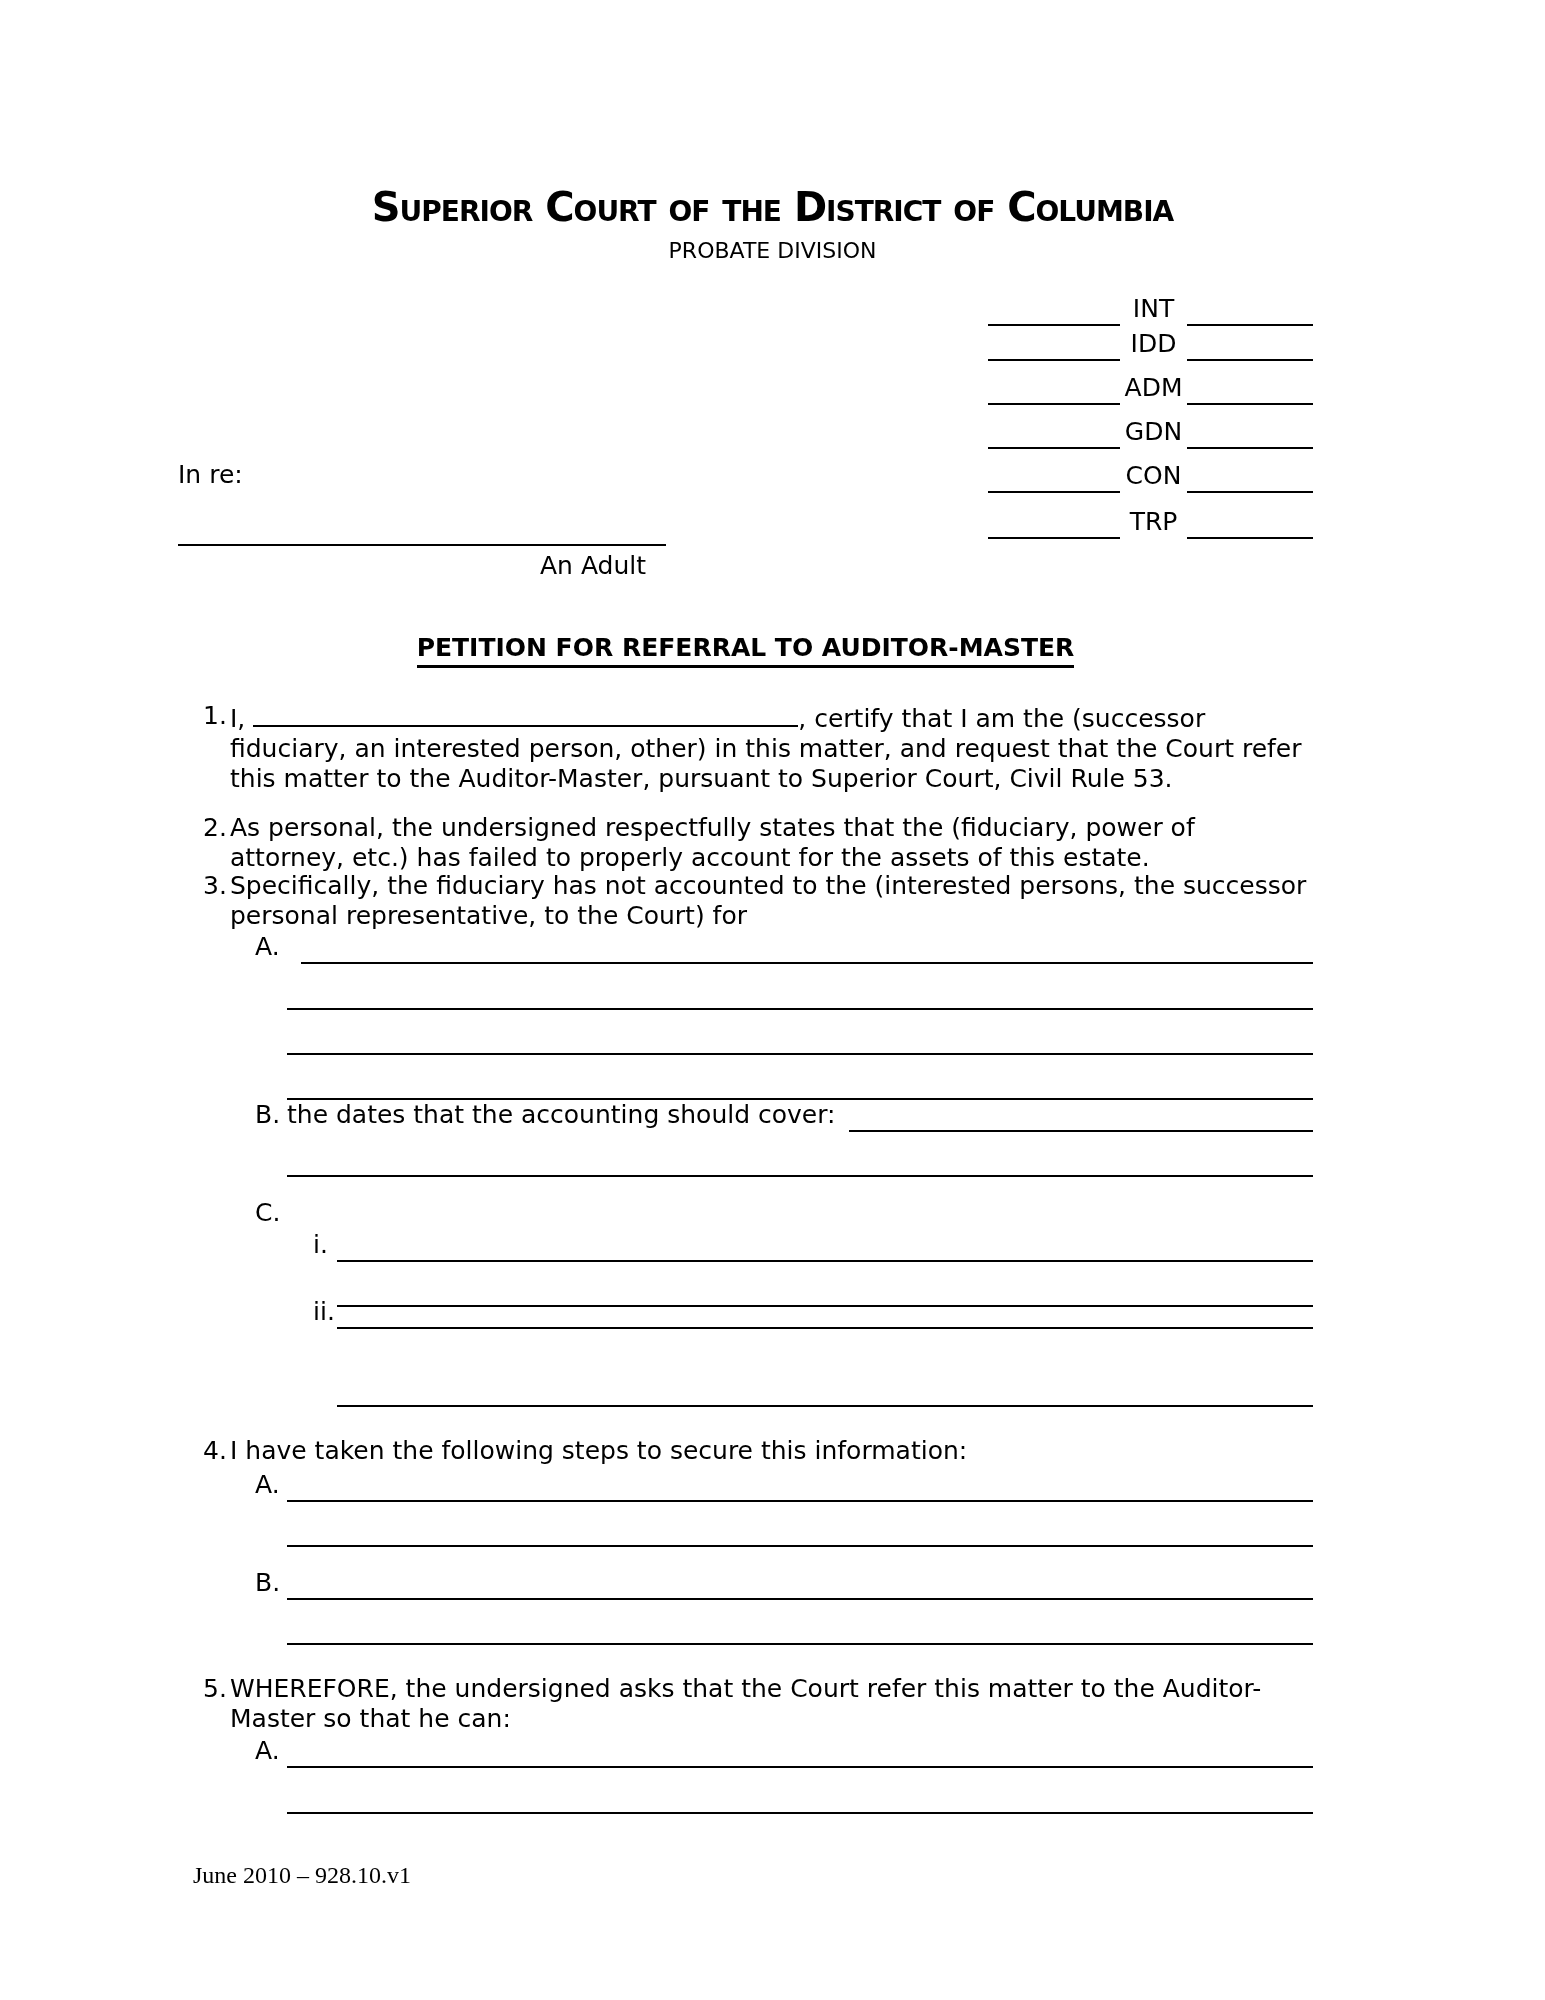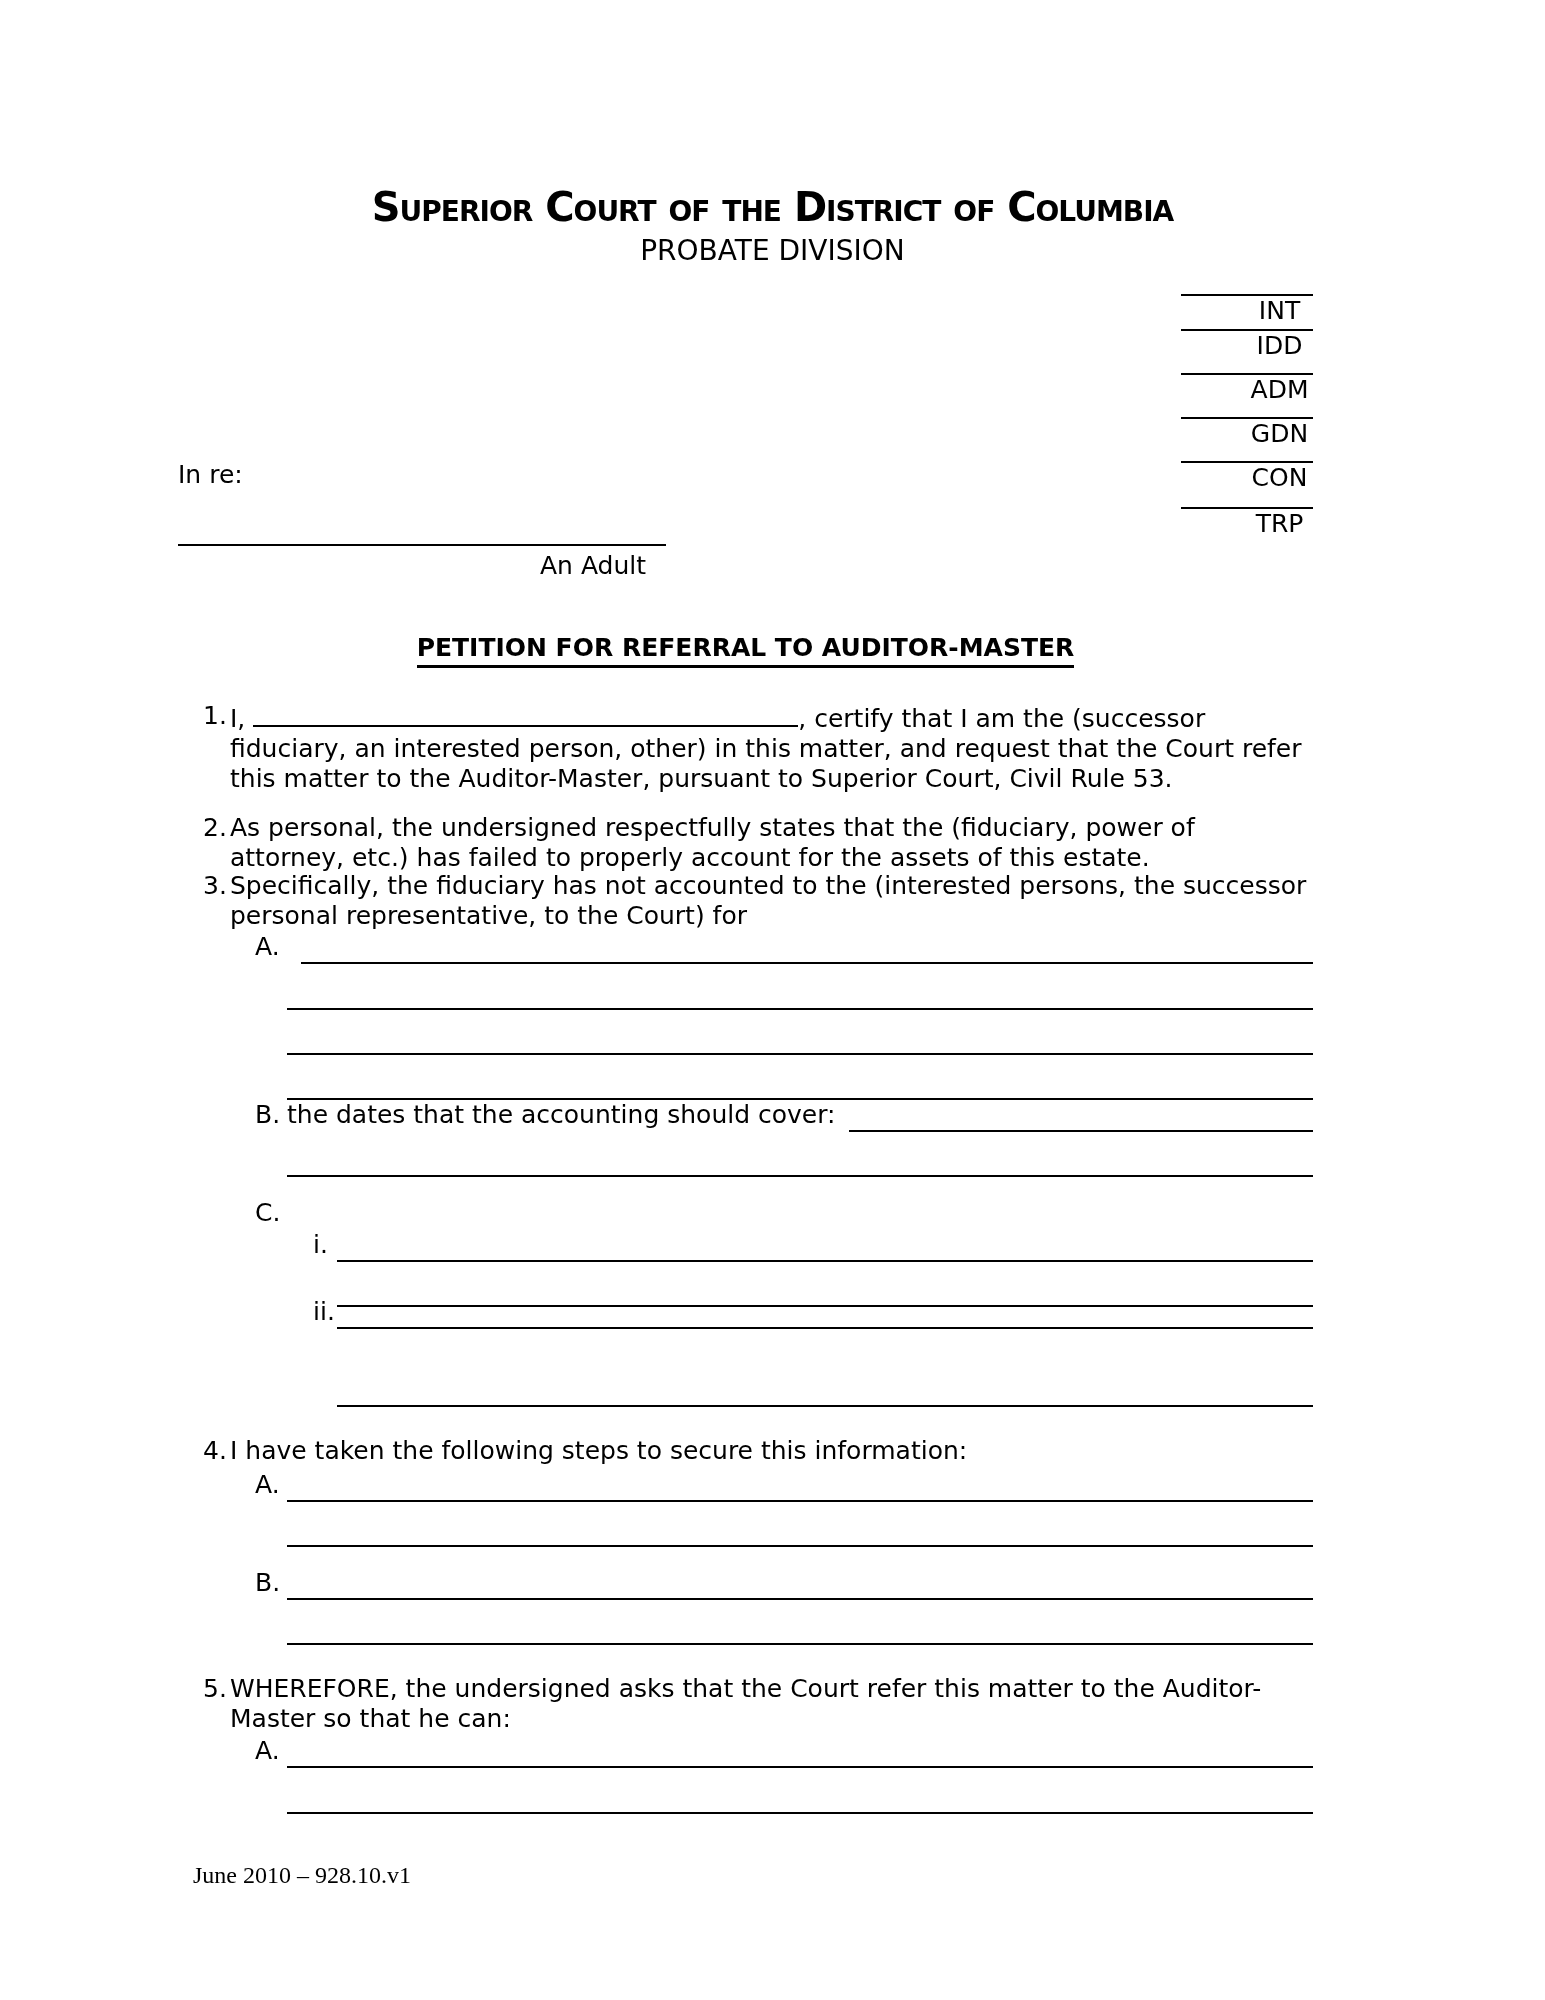--- a/index.html
+++ b/index.html
@@ -23,27 +23,27 @@
     font-weight: bold;
     font-size: 40px;
     line-height: 44px;
     letter-spacing: -1px;
     font-variant-caps: small-caps;
     font-variant: small-caps;
   }
   .division {
     left: 0; right: 0; top: 236px;
     text-align: center;
-    font-size: 28px;
+    font-size: 22px;
   }
 
   
   .case-row {
     left: 988px; width: 325px; height: 32px;
-    display: flex; align-items: flex-end; flex-direction: column;
+    display: flex; align-items: flex-end;
   }
   .case-row .blank { border-bottom: 2px solid #000; height: 100%; }
   .case-row .blank.left  { width: 132px; }
   .case-row .blank.right { flex: 1; }
   .case-row .lbl {
     width: 67px; text-align: center;
     font-size: 25px; line-height: 30px; padding-bottom: 2px;
   }
 
   

